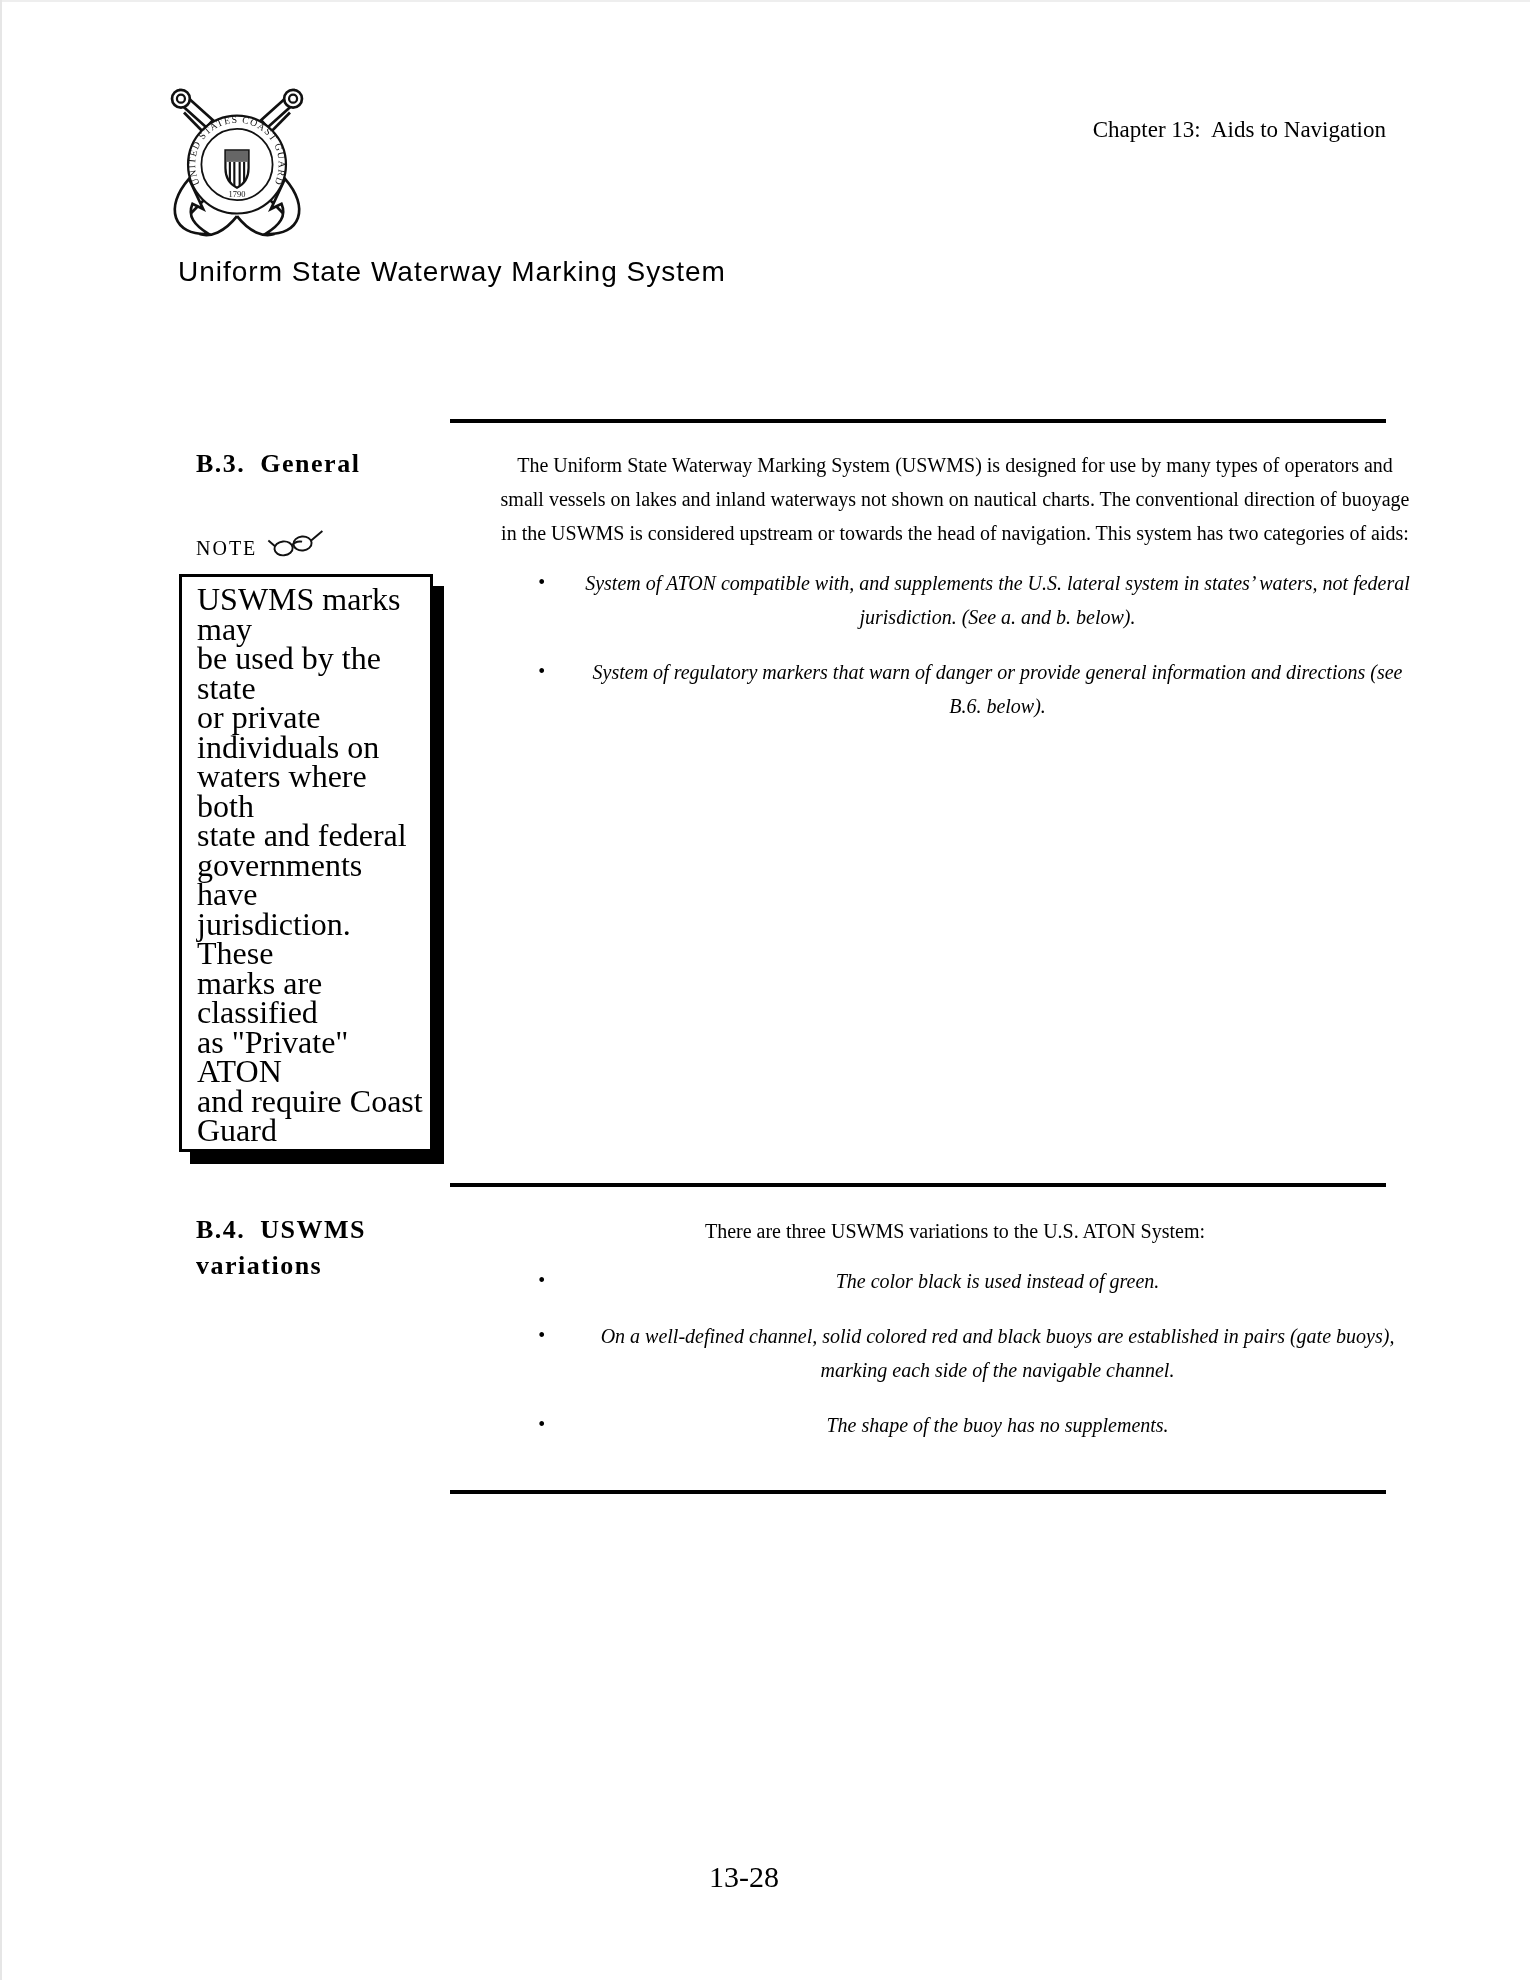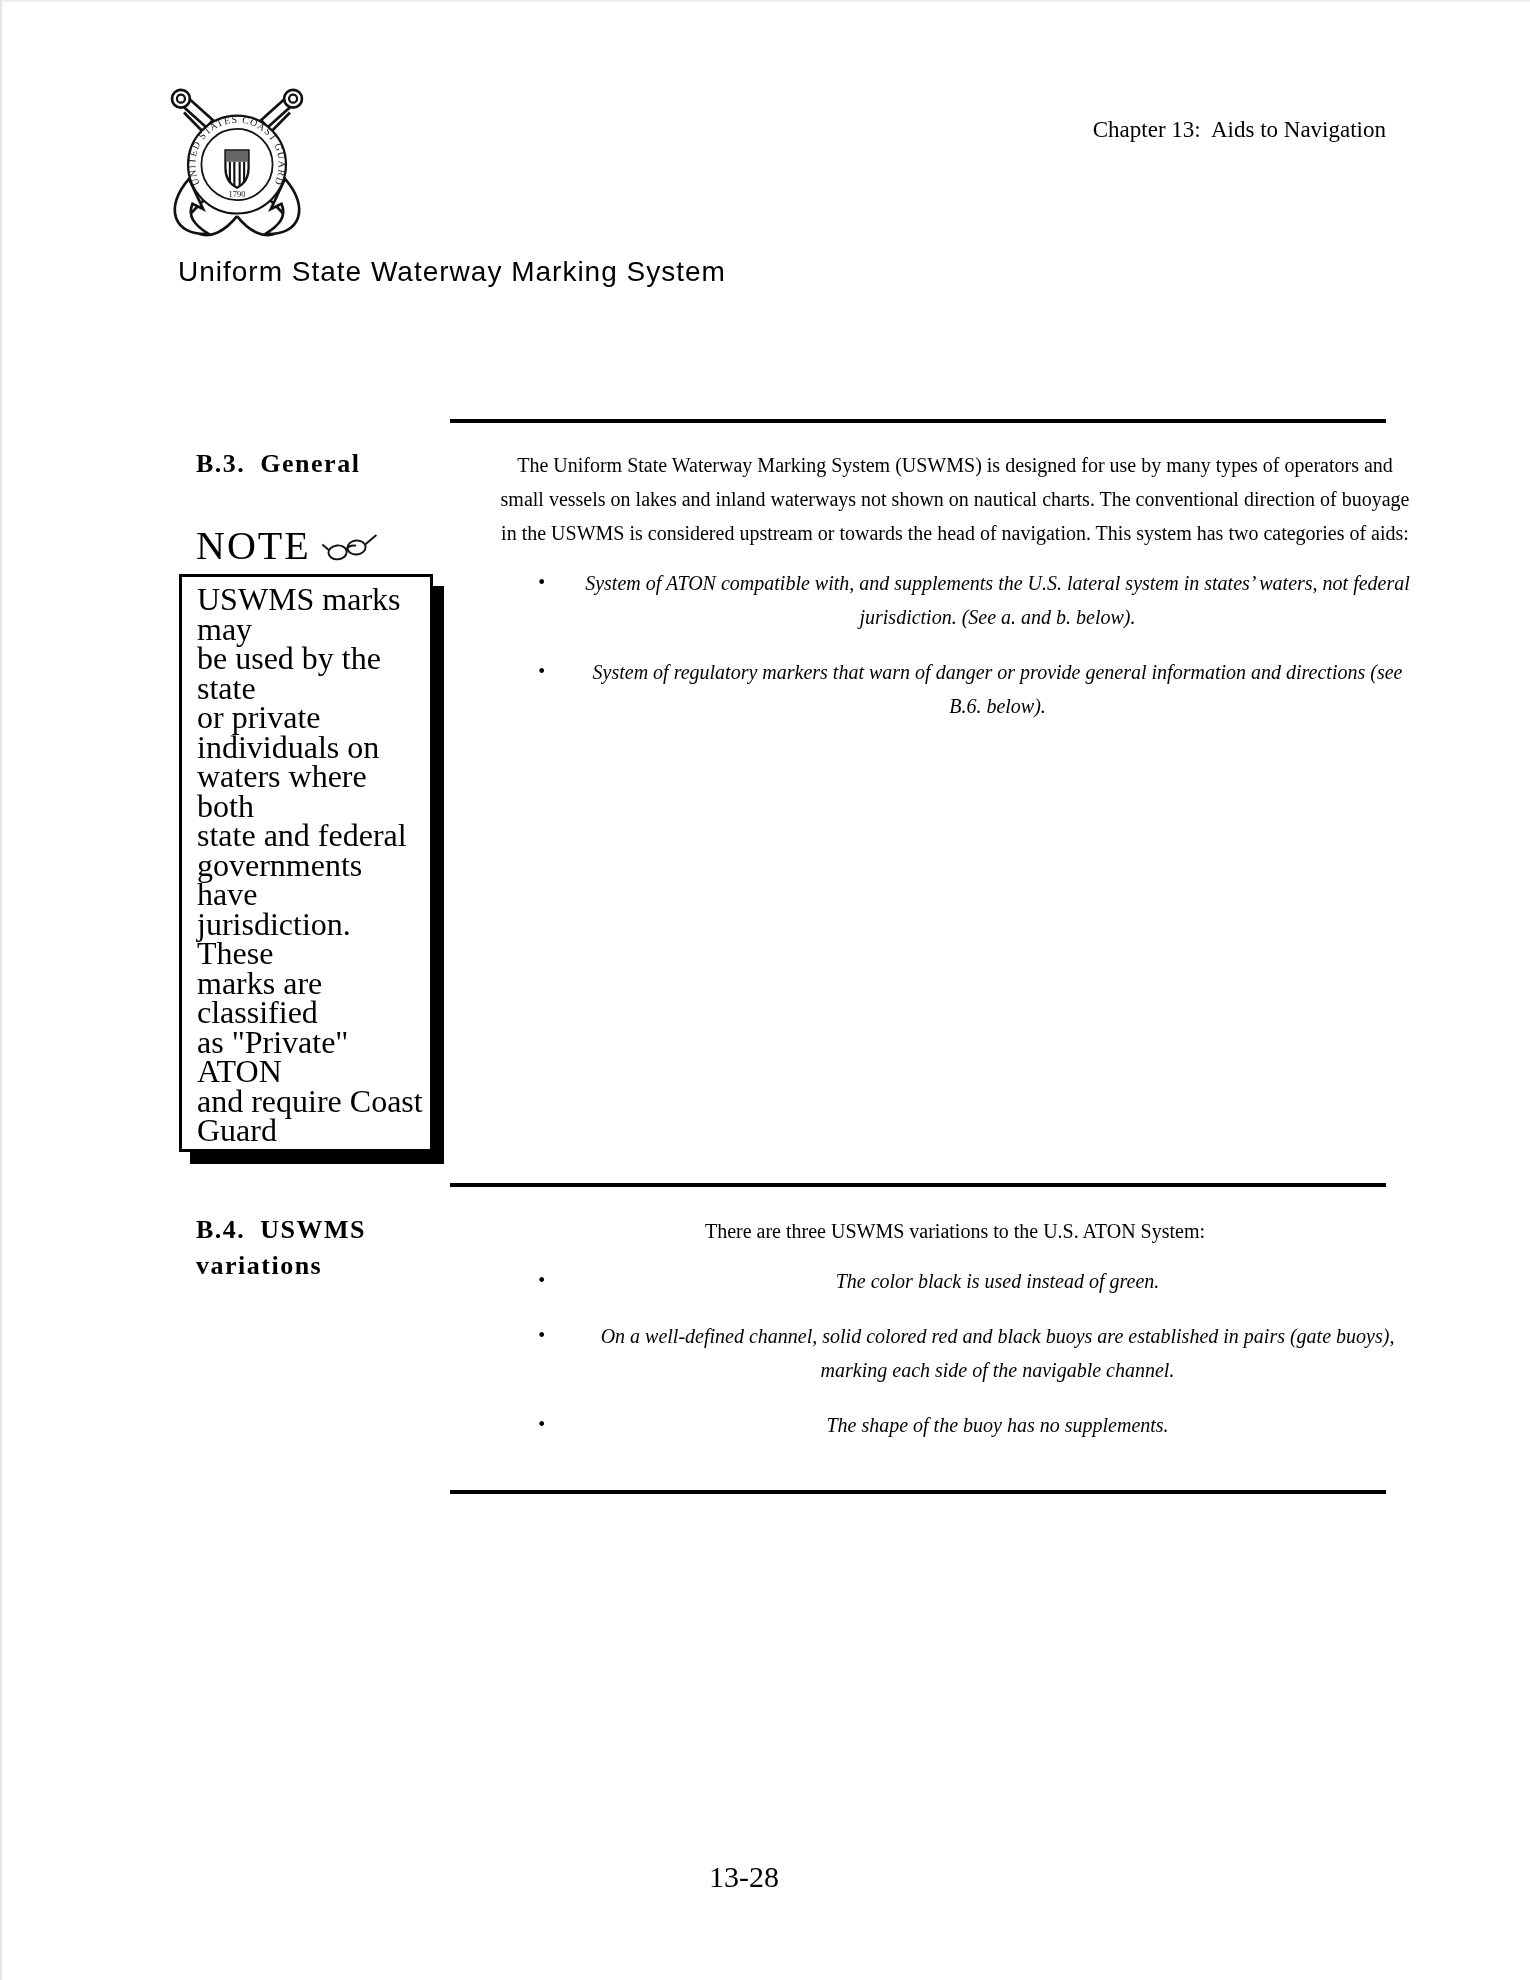--- a/index.html
+++ b/index.html
@@ -42,21 +42,21 @@
     font-size:26px; line-height:36px;
     letter-spacing:1.5px; word-spacing:7px;
     white-space:pre-line;
     font-weight:bold;
   }
   .label-b3 { top:446px; }
   .label-b4 { top:1212px; }
 
   .note-heading {
     position:absolute; left:196px; top:528px;
-    font-size:40px; letter-spacing:2px; line-height:36px;
+    font-size:20px; letter-spacing:2px; line-height:36px;
   }
   .glasses { width:58px; height:30px; margin-left:10px; vertical-align:-3px; transform:rotate(-5deg); }
 
   .note-box {
     position:absolute; left:179px; top:574px;
     width:254px; height:578px; box-sizing:border-box;
     background:#fff; border:3px solid #000;
     box-shadow:11px 12px 0 #000;
     padding:8px 2px 0 15px;
     font-size:32px; line-height:29.5px;

